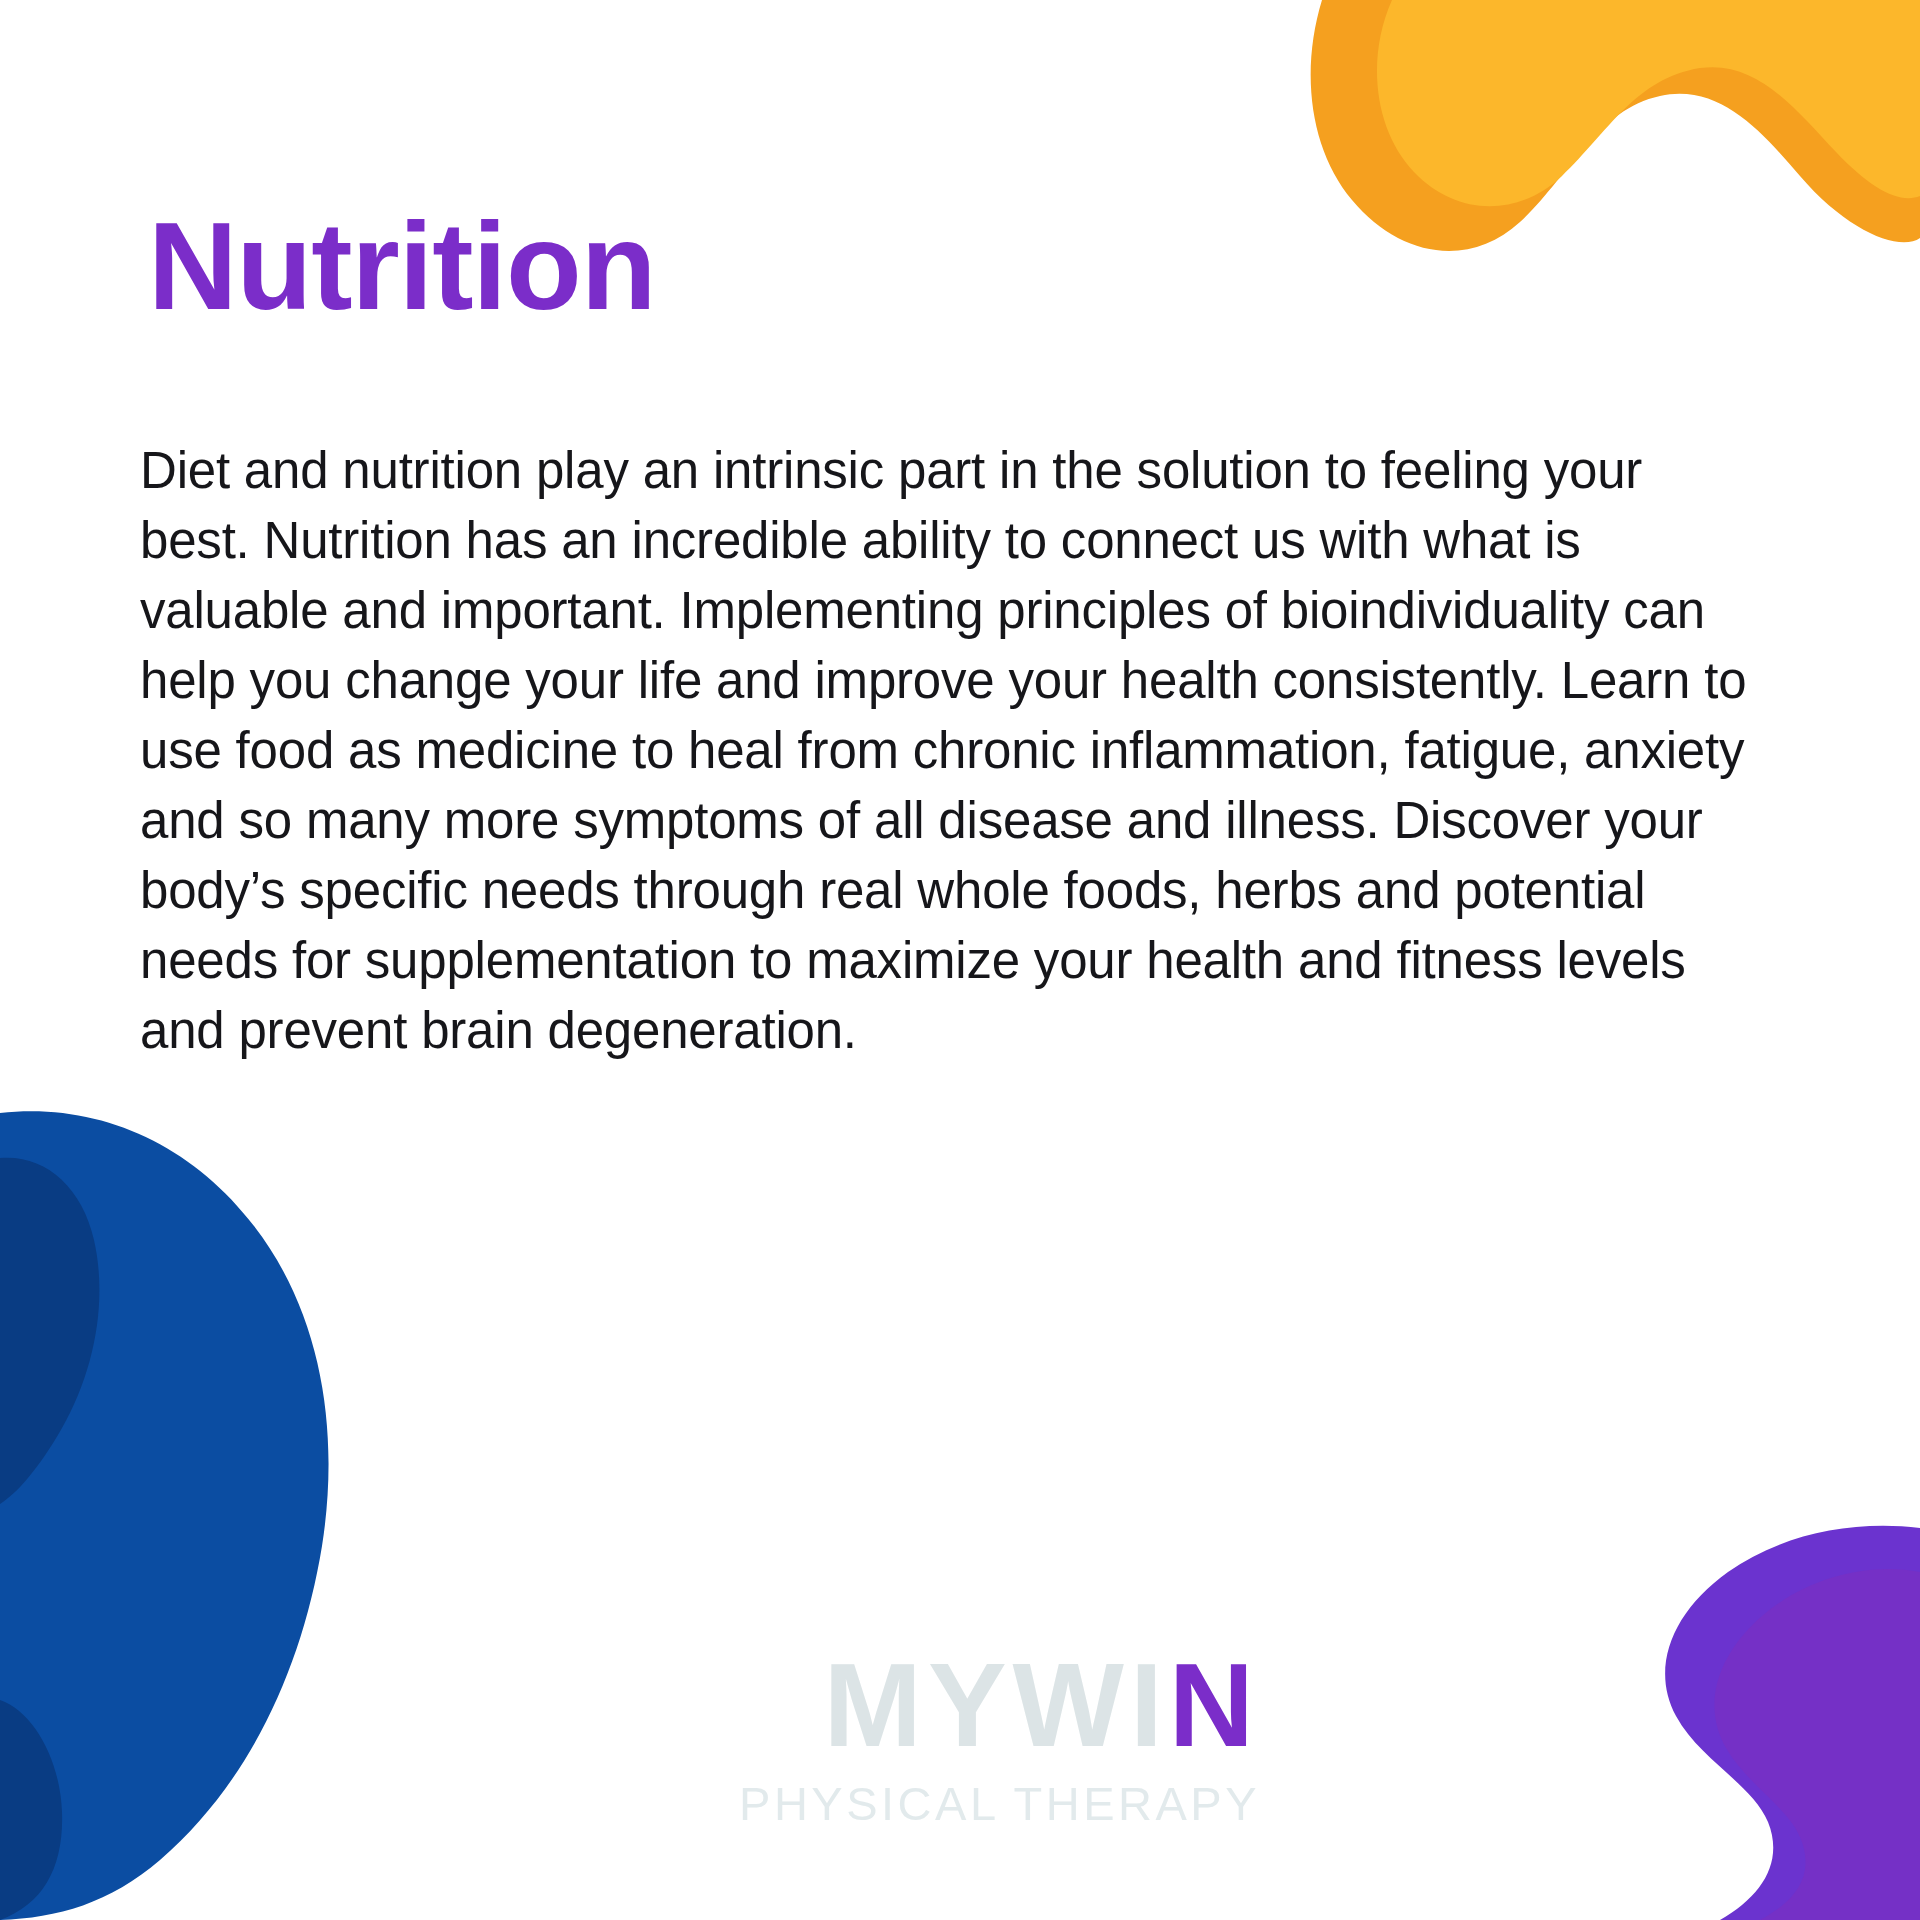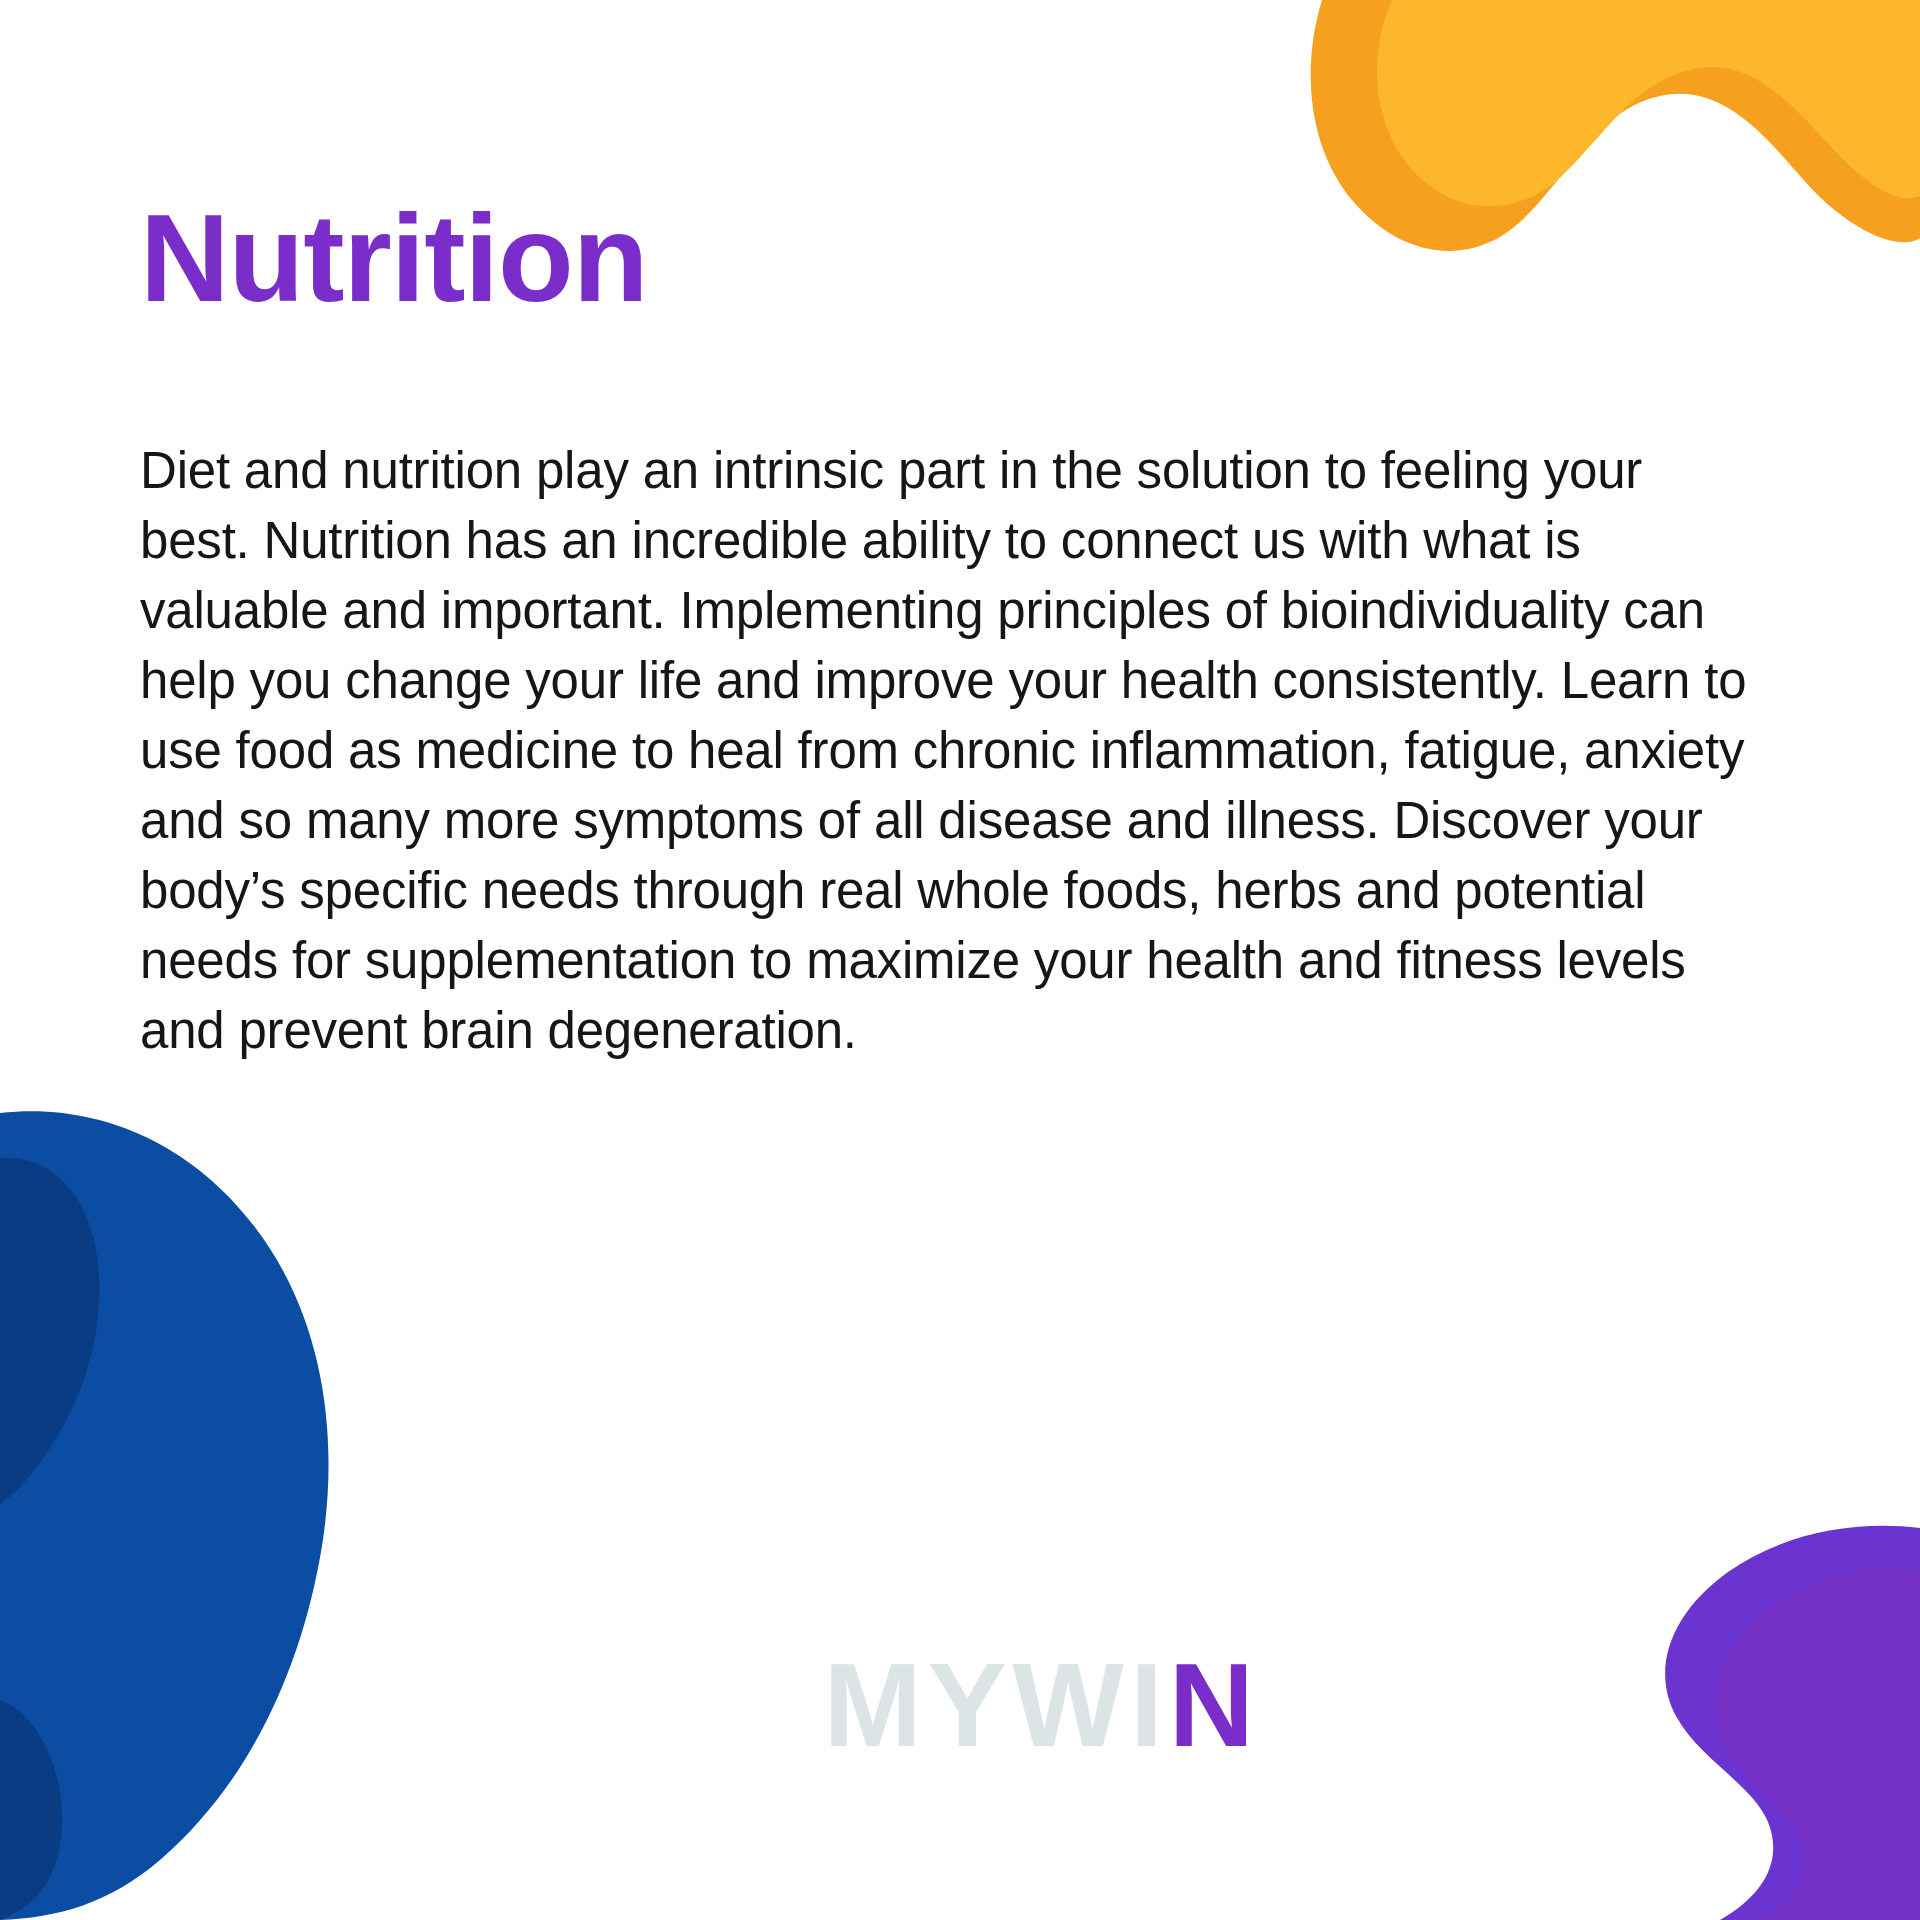--- a/index.html
+++ b/index.html
@@ -35,21 +35,21 @@
     position: absolute;
     left: 140px;
     top: 0;
     width: 1640px;
   }
 
   .page-title {
     position: absolute;
     left: 0;
     top: 196px;
-    margin: 0;
+    margin: 8px;
     font-size: 124px;
     line-height: 1.0;
     font-weight: bold;
     letter-spacing: -1px;
     color: #7B2DC9;
     white-space: nowrap;
   }
 
   .body-copy {
     position: absolute;
@@ -156,15 +156,16 @@
   <div class="content">
 
     <h1 class="page-title">Nutrition</h1>
 
     <p class="body-copy">Diet and nutrition play an intrinsic part in the solution to feeling your best. Nutrition has an incredible ability to connect us with what is valuable and important. Implementing principles of bioindividuality can help you change your life and improve your health consistently. Learn to use food as medicine to heal from chronic inflammation, fatigue, anxiety and so many more symptoms of all disease and illness. Discover your body’s specific needs through real whole foods, herbs and potential needs for supplementation to maximize your health and fitness levels and prevent brain degeneration.</p>
 
   </div>
 
   <div class="logo">
     <div class="logo-wordmark"><span>MYWI</span><span class="accent">N</span></div>
+    <div class="logo-tagline">PHYSICAL THERAPY</div>
   </div>
 
 </div>
 
 </body></html>

